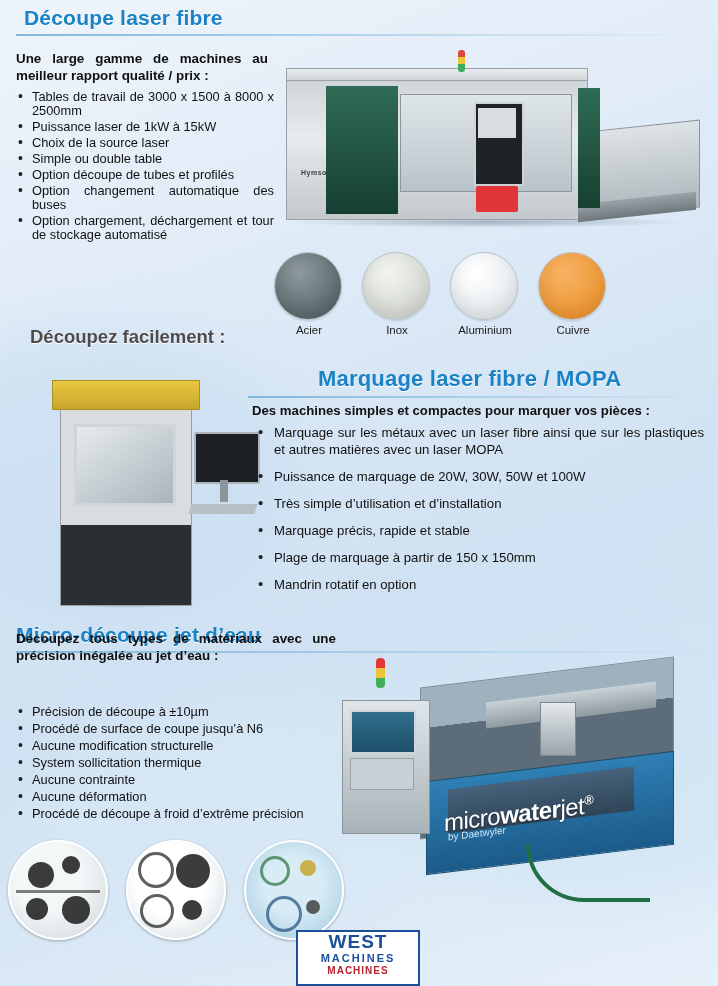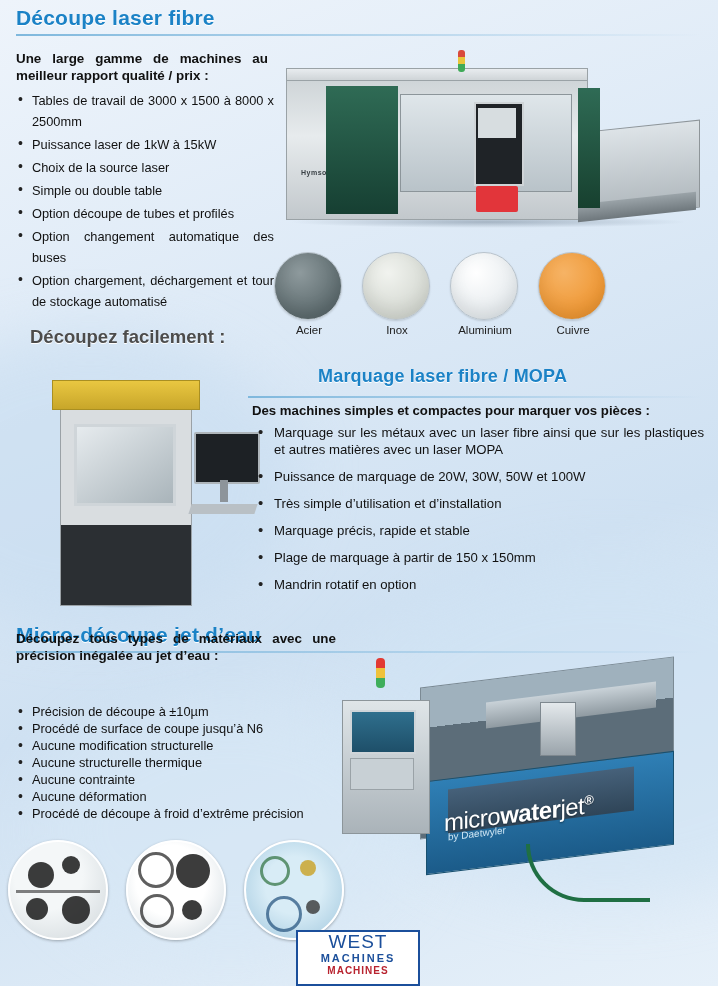--- a/index.html
+++ b/index.html
@@ -37,23 +37,23 @@
     font-weight: bold;
     color: #1b82c6;
     letter-spacing: .2px;
     text-shadow: 0 1px 0 #ffffff;
   }
   .title-rule {
     position: absolute;
     height: 2px;
     background: linear-gradient(to right, #7fb8dd, rgba(127,184,221,0));
   }
-  #t1 { left: 16px; top: 6px; }
+  #t1 { left: 24px; top: 6px; }
   #r1 { left: 16px; top: 34px; width: 686px; }
-  #t2 { left: 318px; top: 366px; font-size: 18px; }
+  #t2 { left: 318px; top: 366px; font-size: 22px; }
   #r2 { left: 248px; top: 396px; width: 454px; }
   #t3 { left: 16px; top: 623px; }
   #r3 { left: 16px; top: 651px; width: 686px; }
 
   .sec-sub {
     position: absolute;
     font-size: 18.5px;
     font-weight: bold;
     color: #4c4c4c;
     text-shadow: 0 1px 0 #fff;
@@ -76,21 +76,21 @@
   ul.bullets {
     position: absolute;
     margin: 0;
     padding: 0;
     list-style: none;
   }
   ul.bullets li {
     position: relative;
     padding-left: 16px;
     font-size: 12.8px;
-    line-height: 21px;
+    line-height: 14px;
     color: #111;
     margin-bottom: 2px;
     text-align: justify;
   }
   ul.bullets li::before {
     content: "•";
     position: absolute;
     left: 2px;
     top: -1px;
     font-size: 14px;
@@ -344,21 +344,21 @@
     color: #2b2b2b;
   }
   .logo-system .blue { color: #1b82c6; }
   .logo-west {
     position: absolute; left: 296px; top: 930px;
     width: 120px; height: 52px;
     background: #ffffff;
     border: 2px solid #1b4f9b;
     text-align: center;
   }
-  .logo-west .l1 { font-size: 19px; font-weight: normal; color: #1b4f9b; line-height: 20px; letter-spacing: 1px;}
+  .logo-west .l1 { font-size: 19px; font-weight: bold; color: #1b4f9b; line-height: 20px; letter-spacing: 1px;}
   .logo-west .l2 { font-size: 11px; font-weight: bold; color: #1b4f9b; letter-spacing: 2px; line-height: 13px;}
   .logo-west .l3 { font-size: 10px; font-weight: bold; color: #b8232f; letter-spacing: 1px; }
 </style>
 </head>
 <body>
 
 <div class="page">
 
   <div class="blob b1"></div>
   <div class="blob b2"></div>
@@ -443,21 +443,21 @@
 
   <div class="sec-title" id="t3">Micro-découpe jet d’eau</div>
   <div class="title-rule" id="r3"></div>
 
   <div class="lead" id="lead3">Découpez tous types de matériaux avec une précision inégalée au jet d’eau :</div>
 
   <ul class="bullets" id="list3">
     <li>Précision de découpe à ±10µm</li>
     <li>Procédé de surface de coupe jusqu’à N6</li>
     <li>Aucune modification structurelle</li>
-    <li>Aucune structurelle thermique</li>
+    <li>System sollicitation thermique</li>
     <li>Aucune contrainte</li>
     <li>Aucune déformation</li>
     <li>Procédé de découpe à froid d’extrême précision</li>
   </ul>
 
   <div class="machine3">
     <div class="m3-frame"></div>
     <div class="m3-gantry"></div>
     <div class="m3-head"></div>
     <div class="m3-tank"></div>

